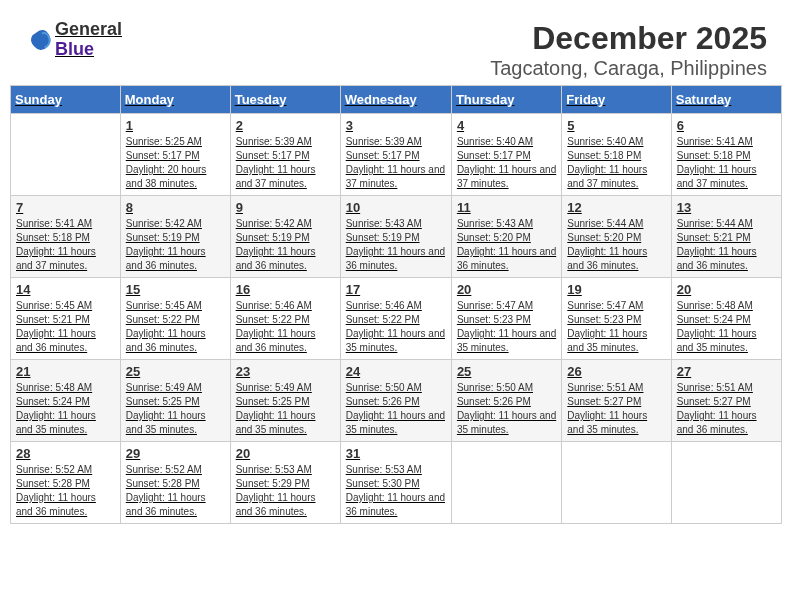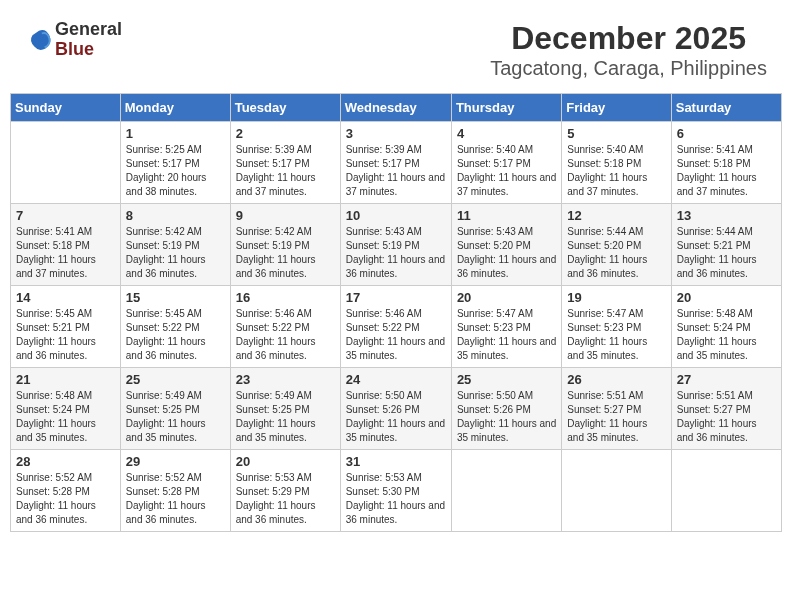--- a/index.html
+++ b/index.html
@@ -12,50 +12,50 @@
     }
     .header-area {
       display: flex;
       justify-content: space-between;
       align-items: flex-start;
       padding: 10px 15px 5px 15px;
     }
     .logo {
       display: flex;
       align-items: center;
+      text-decoration: underline;
     }
     .logo-text {
       font-size: 18px;
       font-weight: bold;
       line-height: 1.1;
     }
     .logo-general { color: #333; }
-    .logo-blue { color: #7f1d1d; }
+    .logo-blue { color: #4c1d95; }
     .logo-icon {
       width: 28px;
       height: 28px;
       margin-right: 2px;
     }
     .title-area {
       text-align: right;
     }
     .month-title {
       font-size: 32px;
       font-weight: bold;
       color: #333;
-      text-align: center;
     }
     .subtitle {
       font-size: 20px;
       color: #555;
     }
     .calendar {
       width: 100%;
       border-collapse: collapse;
-      margin-top: 8px;
+      text-decoration: underline;
     }
     .calendar th {
       background: #3a73c1;
       color: #fff;
       font-size: 13px;
       font-weight: bold;
       padding: 6px 4px;
       text-align: left;
       border: 1px solid #ccc;
     }

